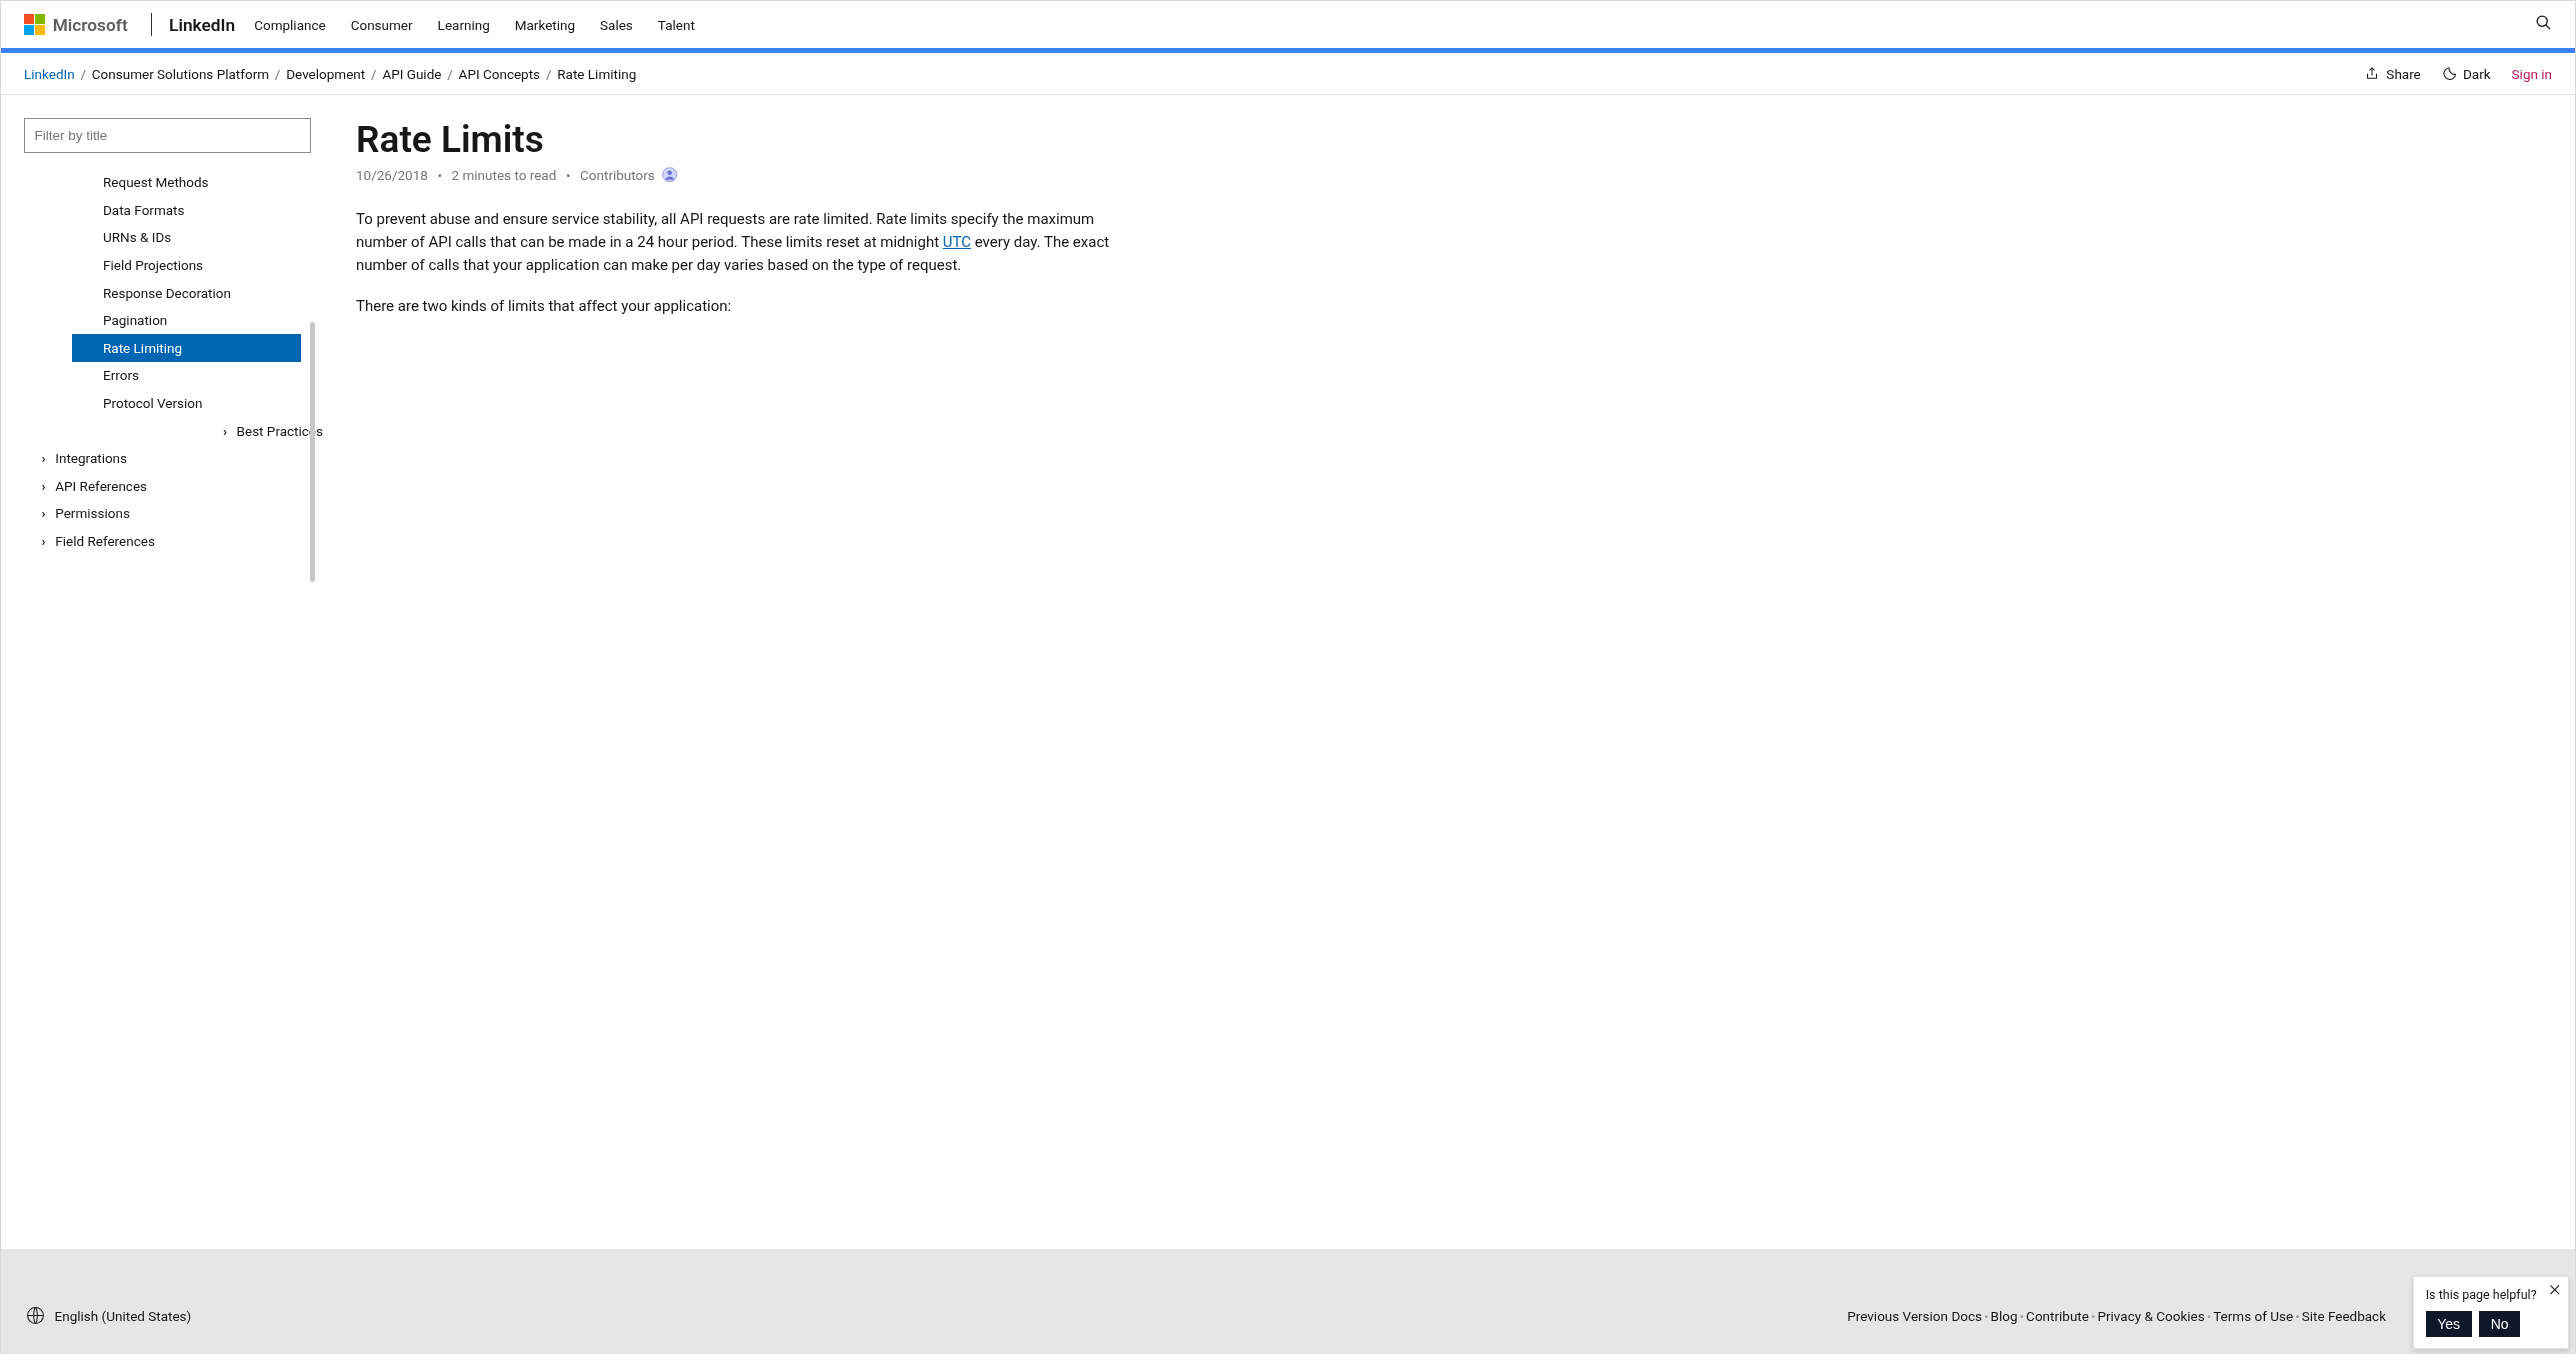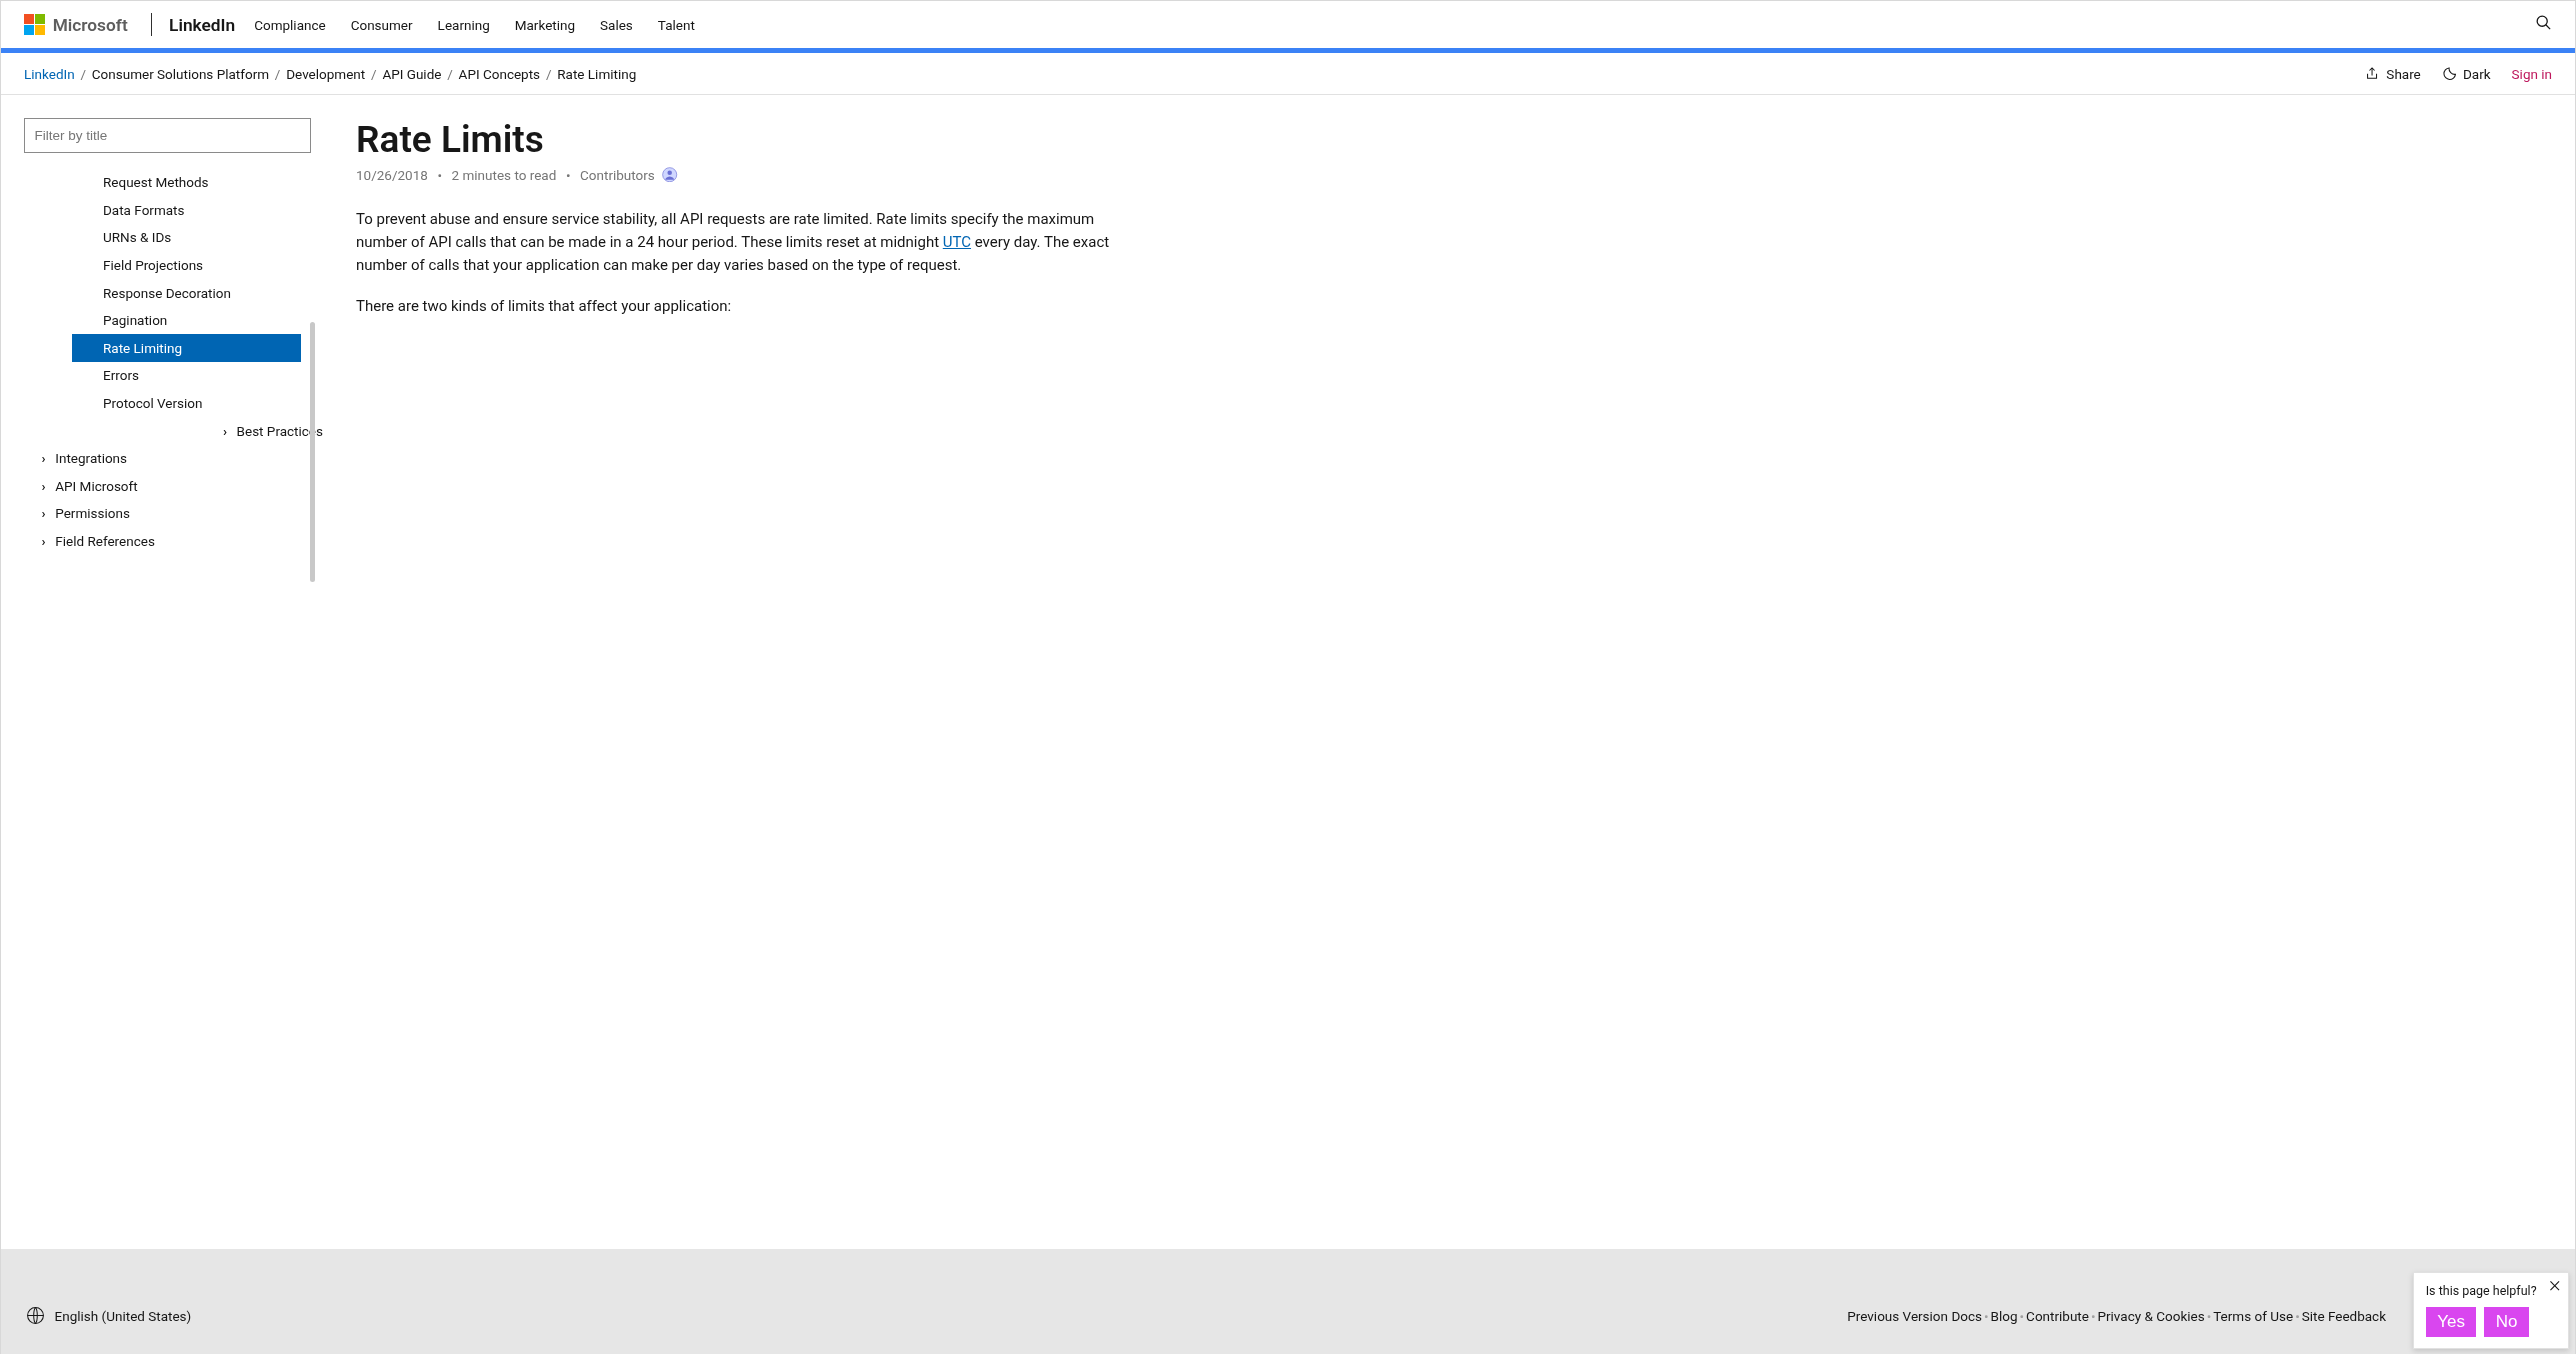--- a/index.html
+++ b/index.html
@@ -138,21 +138,21 @@
     background:#ffffff;
     border:1px solid #e1e1e1;
     box-shadow:0 1.9px 5.8px rgba(0,0,0,0.15);
     padding:9.6px 11.5px 11.5px 11.5px;
     width:156px;
   }
   .feedback .close { position:absolute; top:5.8px; right:7.7px; cursor:pointer; font-size:13.5px; color:#171717;}
   .feedback-label { font-size:12.5px; margin-bottom:9.6px; padding-right:13.5px;}
   .feedback-buttons { display:flex; gap:7.7px;}
   .fb-btn {
-    background:#d946ef; color:#fff; border:none; padding:4.8px 11.5px; font-size:17px; cursor:pointer;
+    background:#0f172a; color:#fff; border:none; padding:4.8px 11.5px; font-size:14px; cursor:pointer;
   }
 
   
   html { border:1px solid #d8d8d8;}
 </style>
 </head>
 <body>
 
 <div class="top-nav">
   <div class="ms-logo">
@@ -225,21 +225,21 @@
         <li class="lvl2">Data Formats</li>
         <li class="lvl2">URNs &amp; IDs</li>
         <li class="lvl2">Field Projections</li>
         <li class="lvl2">Response Decoration</li>
         <li class="lvl2">Pagination</li>
         <li class="active">Rate Limiting</li>
         <li class="lvl2">Errors</li>
         <li class="lvl2">Protocol Version</li>
         <li class="expandable lvl1">Best Practices</li>
         <li class="expandable lvl0">Integrations</li>
-        <li class="expandable lvl0">API Microsoft</li>
+        <li class="expandable lvl0">API References</li>
         <li class="expandable lvl0">Permissions</li>
         <li class="expandable lvl0">Field References</li>
       </ul>
       <div class="scrollbar-thumb" style="top:154px;height:260px;"></div>
     </div>
   </aside>
 
   <article class="article">
     <h1>Rate Limits</h1>
     <div class="meta">

